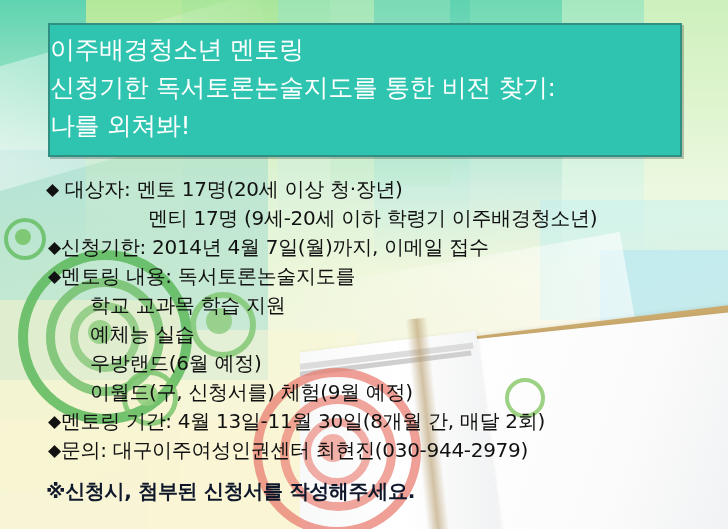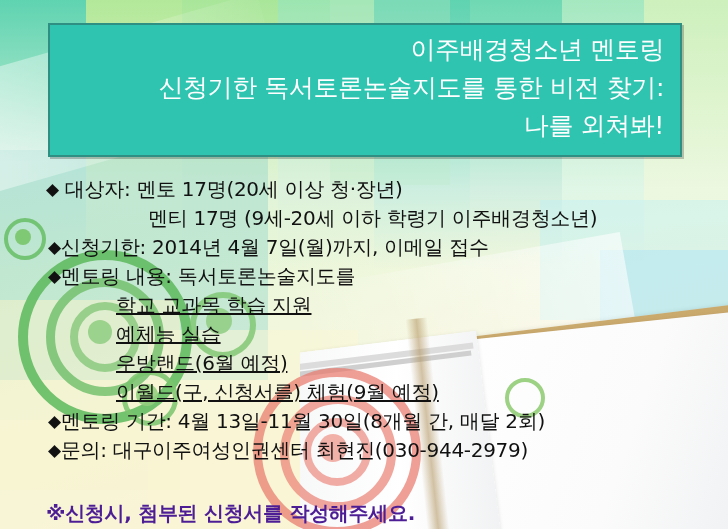--- a/index.html
+++ b/index.html
@@ -140,21 +140,20 @@
     left: 48px; top: 23px;
     width: 634px; height: 134px;
     background: #2ec4b0;
     border: 2px solid #2f8f82;
     box-sizing: border-box;
     box-shadow: 2px 2px 0 rgba(0,0,0,0.22);
   }
   .title-inner {
     position: absolute;
     left: 0; right: 16px; top: 6px;
-    text-align: right;
     color: #ffffff;
   }
   .title-line {
     font-size: 25px;
     line-height: 38px;
     letter-spacing: -0.4px;
     white-space: nowrap;
     color: #ffffff;
   }
 
@@ -167,34 +166,34 @@
     position: relative;
     font-size: 20px;
     line-height: 29px;
     color: #111111;
     white-space: nowrap;
     letter-spacing: -0.3px;
   }
   .lvl0 { padding-left: 46px; }
   .lvl0b { padding-left: 48px; }
   .lvl1 { padding-left: 148px; }
-  .lvl2 { padding-left: 116px; text-decoration: underline; }
+  .lvl2 { padding-left: 90px; }
   .bullet {
     display: inline-block;
     font-size: 17px;
     vertical-align: 1px;
   }
   .bullet-sp { display: inline-block; width: 6px; }
   .note {
     position: relative;
     padding-left: 46px;
-    margin-top: 34px;
+    margin-top: 12px;
     font-size: 20px;
     line-height: 28px;
-    color: #4c1d95;
+    color: #0f172a;
     white-space: nowrap;
     font-weight: bold;
     letter-spacing: -0.3px;
   }
 </style>
 </head>
 <body>
 
 <div id="poster">
 

